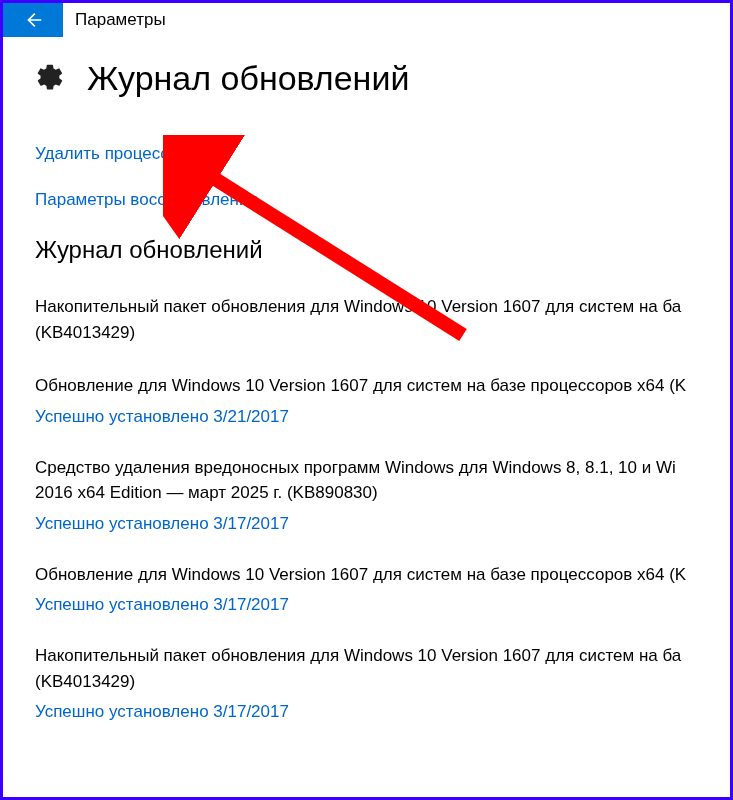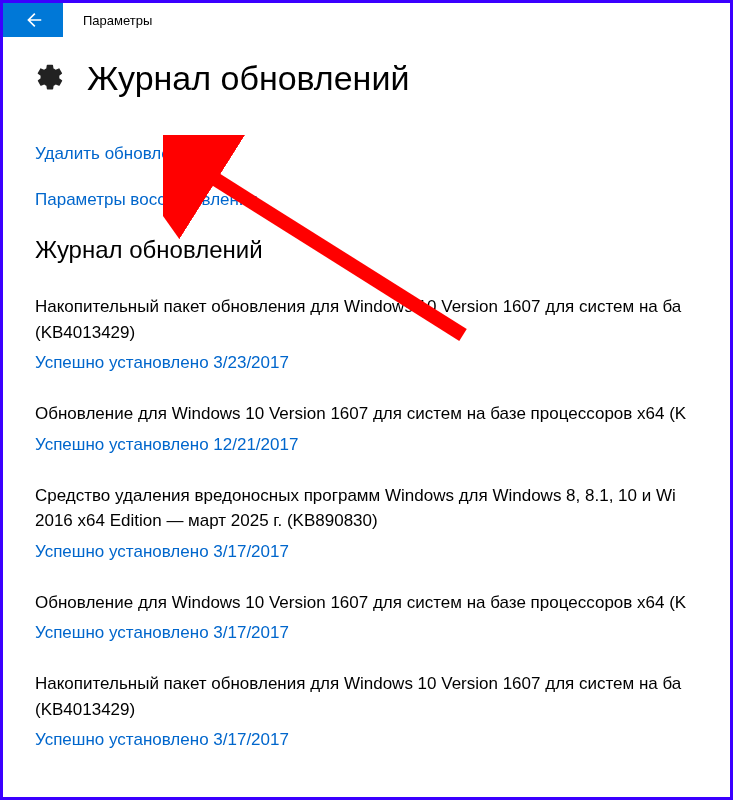--- a/index.html
+++ b/index.html
@@ -32,23 +32,23 @@
       cursor: pointer;
     }
     .back-button svg {
       width: 22px;
       height: 22px;
       stroke: #fff;
       fill: none;
       stroke-width: 1.8;
     }
     .titlebar-text {
-      font-size: 13px;
+      font-size: 17px;
       color: #000;
-      margin-left: 20px;
+      margin-left: 12px;
     }
     .content {
       padding: 22px 24px 0 32px;
     }
     .page-header {
       display: flex;
       align-items: center;
       gap: 22px;
       margin-bottom: 46px;
     }
@@ -113,33 +113,32 @@
 <div class="content">
   <div class="page-header">
     <span class="gear-icon">
       <svg viewBox="0 0 24 24">
         <path d="M12,8a4,4 0 1,0 0,8a4,4 0 1,0 0,-8M12,10a2,2 0 1,1 0,4a2,2 0 1,1 0,-4M19.4,13c0-.3.1-.7.1-1s-.1-.7-.1-1l2.1-1.6c.2-.1.2-.4.1-.6l-2-3.5c-.1-.2-.4-.3-.6-.2l-2.5,1c-.5-.4-1.1-.7-1.7-1l-.4-2.6c0-.2-.2-.4-.5-.4h-4c-.2,0-.4.2-.5.4l-.4,2.6c-.6.3-1.2.6-1.7,1l-2.5-1c-.2-.1-.5,0-.6.2l-2,3.5c-.1.2-.1.5.1.6L4.5,11c0,.3-.1.7-.1,1s.1.7.1,1l-2.1,1.6c-.2.1-.2.4-.1.6l2,3.5c.1.2.4.3.6.2l2.5-1c.5.4,1.1.7,1.7,1l.4,2.6c0,.2.2.4.5.4h4c.2,0,.4-.2.5-.4l.4-2.6c.6-.3,1.2-.6,1.7-1l2.5,1c.2.1.5,0,.6-.2l2-3.5c.1-.2.1-.5-.1-.6L19.4,13z"></path>
       </svg>
     </span>
     <h1 class="page-title">Журнал обновлений</h1>
   </div>
 
-  <a class="link">Удалить обновления</a>
+  <a class="link">Удалить процессоров</a>
   <a class="link">Параметры восстановления</a>
 
   <h2 class="section-title">Журнал обновлений</h2>
 
   <div class="update-item">
     <div class="update-name">Накопительный пакет обновления для Windows 10 Version 1607 для систем на ба (KB4013429)</div>
-    <div class="update-status">Успешно установлено 3/23/2017</div>
   </div>
 
   <div class="update-item">
     <div class="update-name">Обновление для Windows 10 Version 1607 для систем на базе процессоров x64 (K</div>
-    <div class="update-status">Успешно установлено 12/21/2017</div>
+    <div class="update-status">Успешно установлено 3/21/2017</div>
   </div>
 
   <div class="update-item">
     <div class="update-name">Средство удаления вредоносных программ Windows для Windows 8, 8.1, 10 и Wi 2016 x64 Edition — март 2025 г. (KB890830)</div>
     <div class="update-status">Успешно установлено 3/17/2017</div>
   </div>
 
   <div class="update-item">
     <div class="update-name">Обновление для Windows 10 Version 1607 для систем на базе процессоров x64 (K</div>
     <div class="update-status">Успешно установлено 3/17/2017</div>

